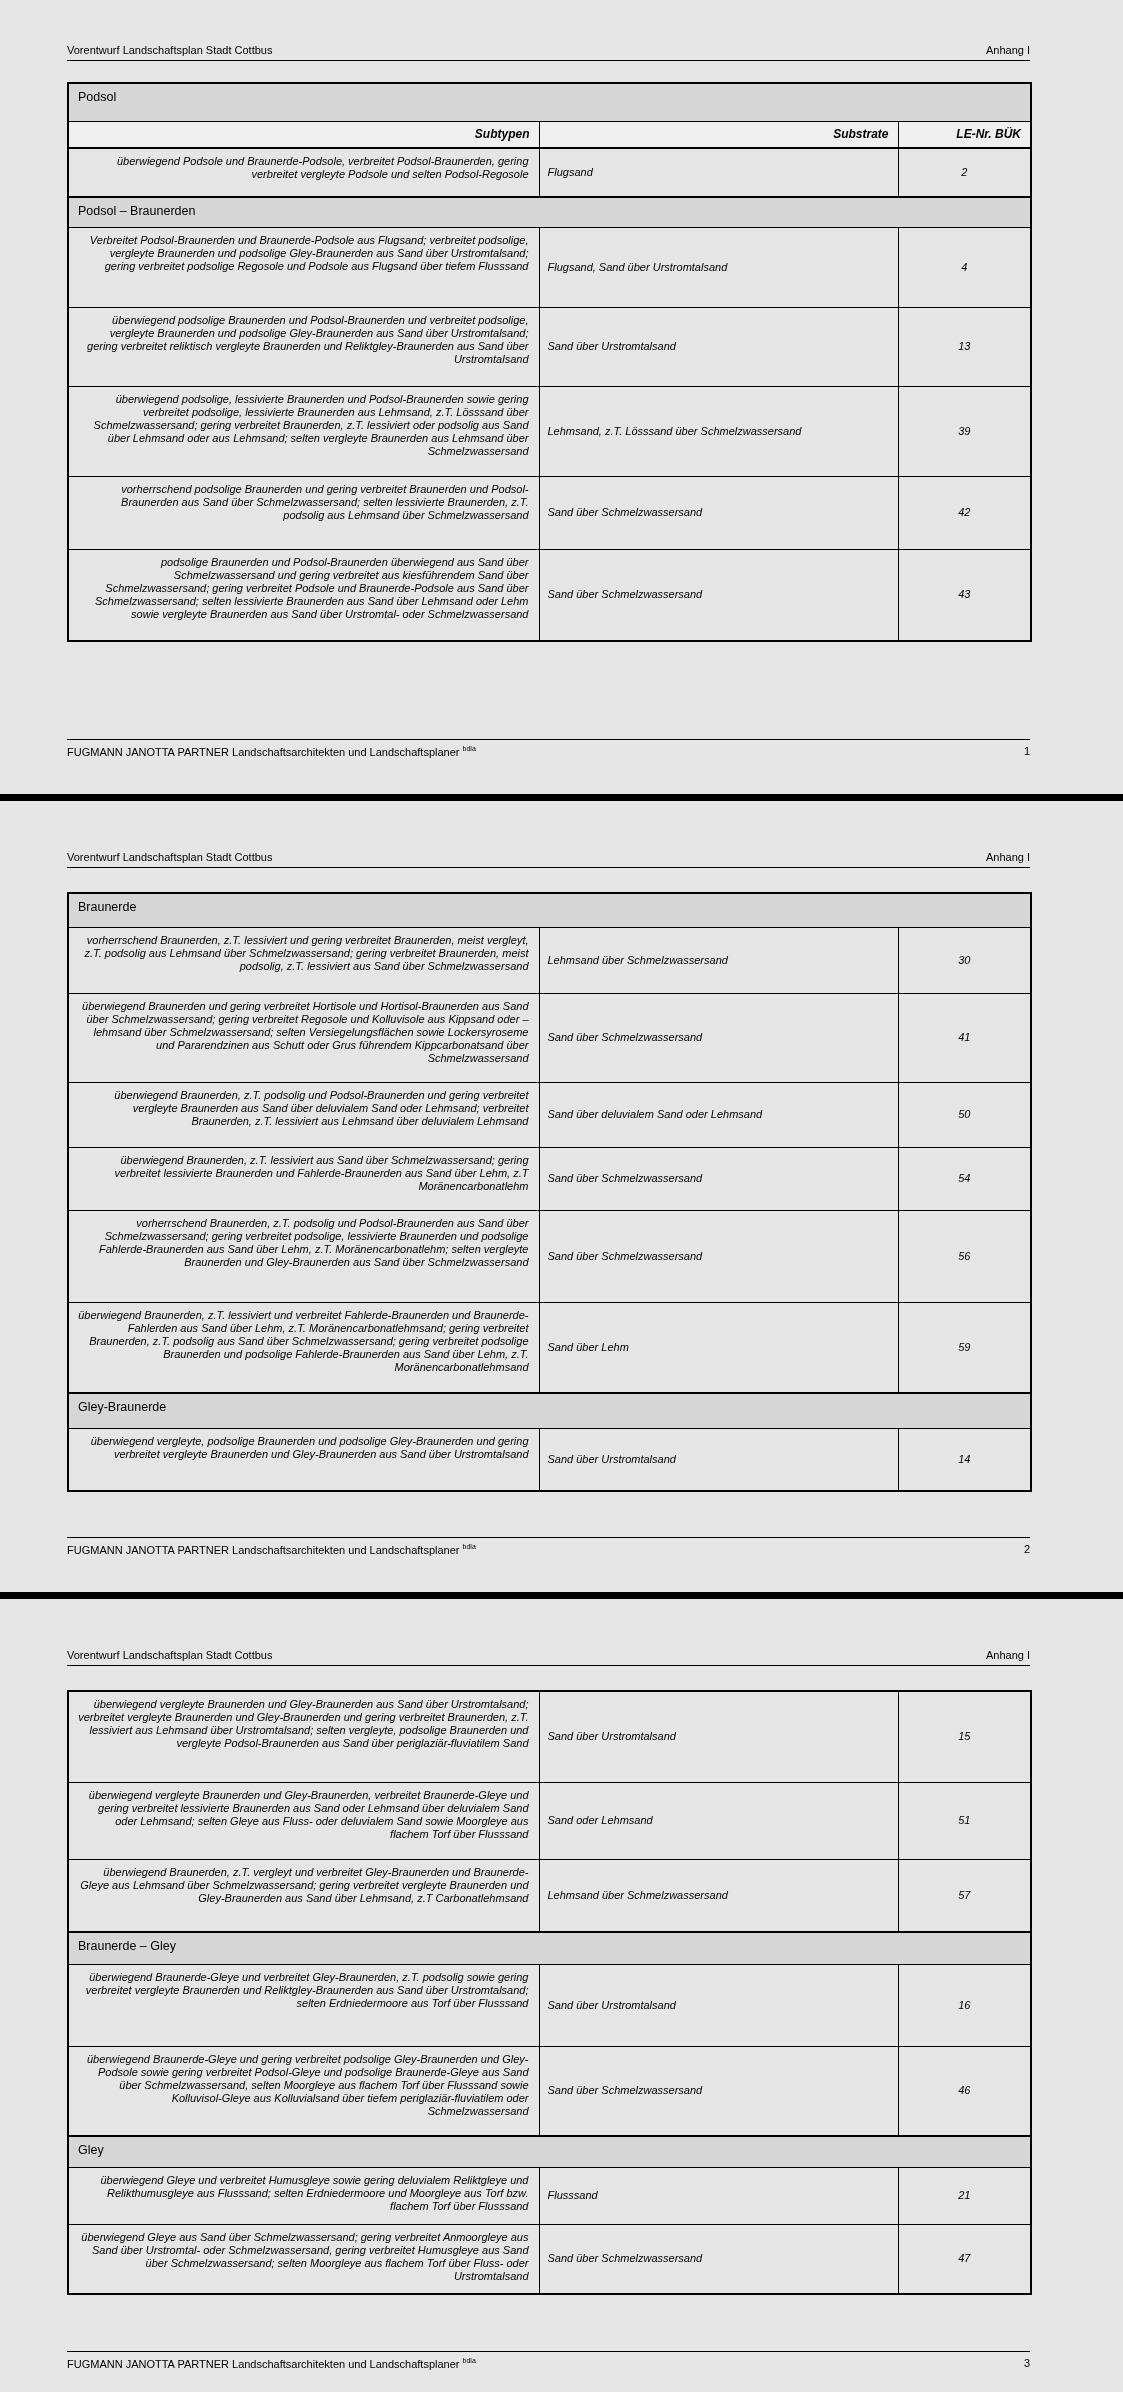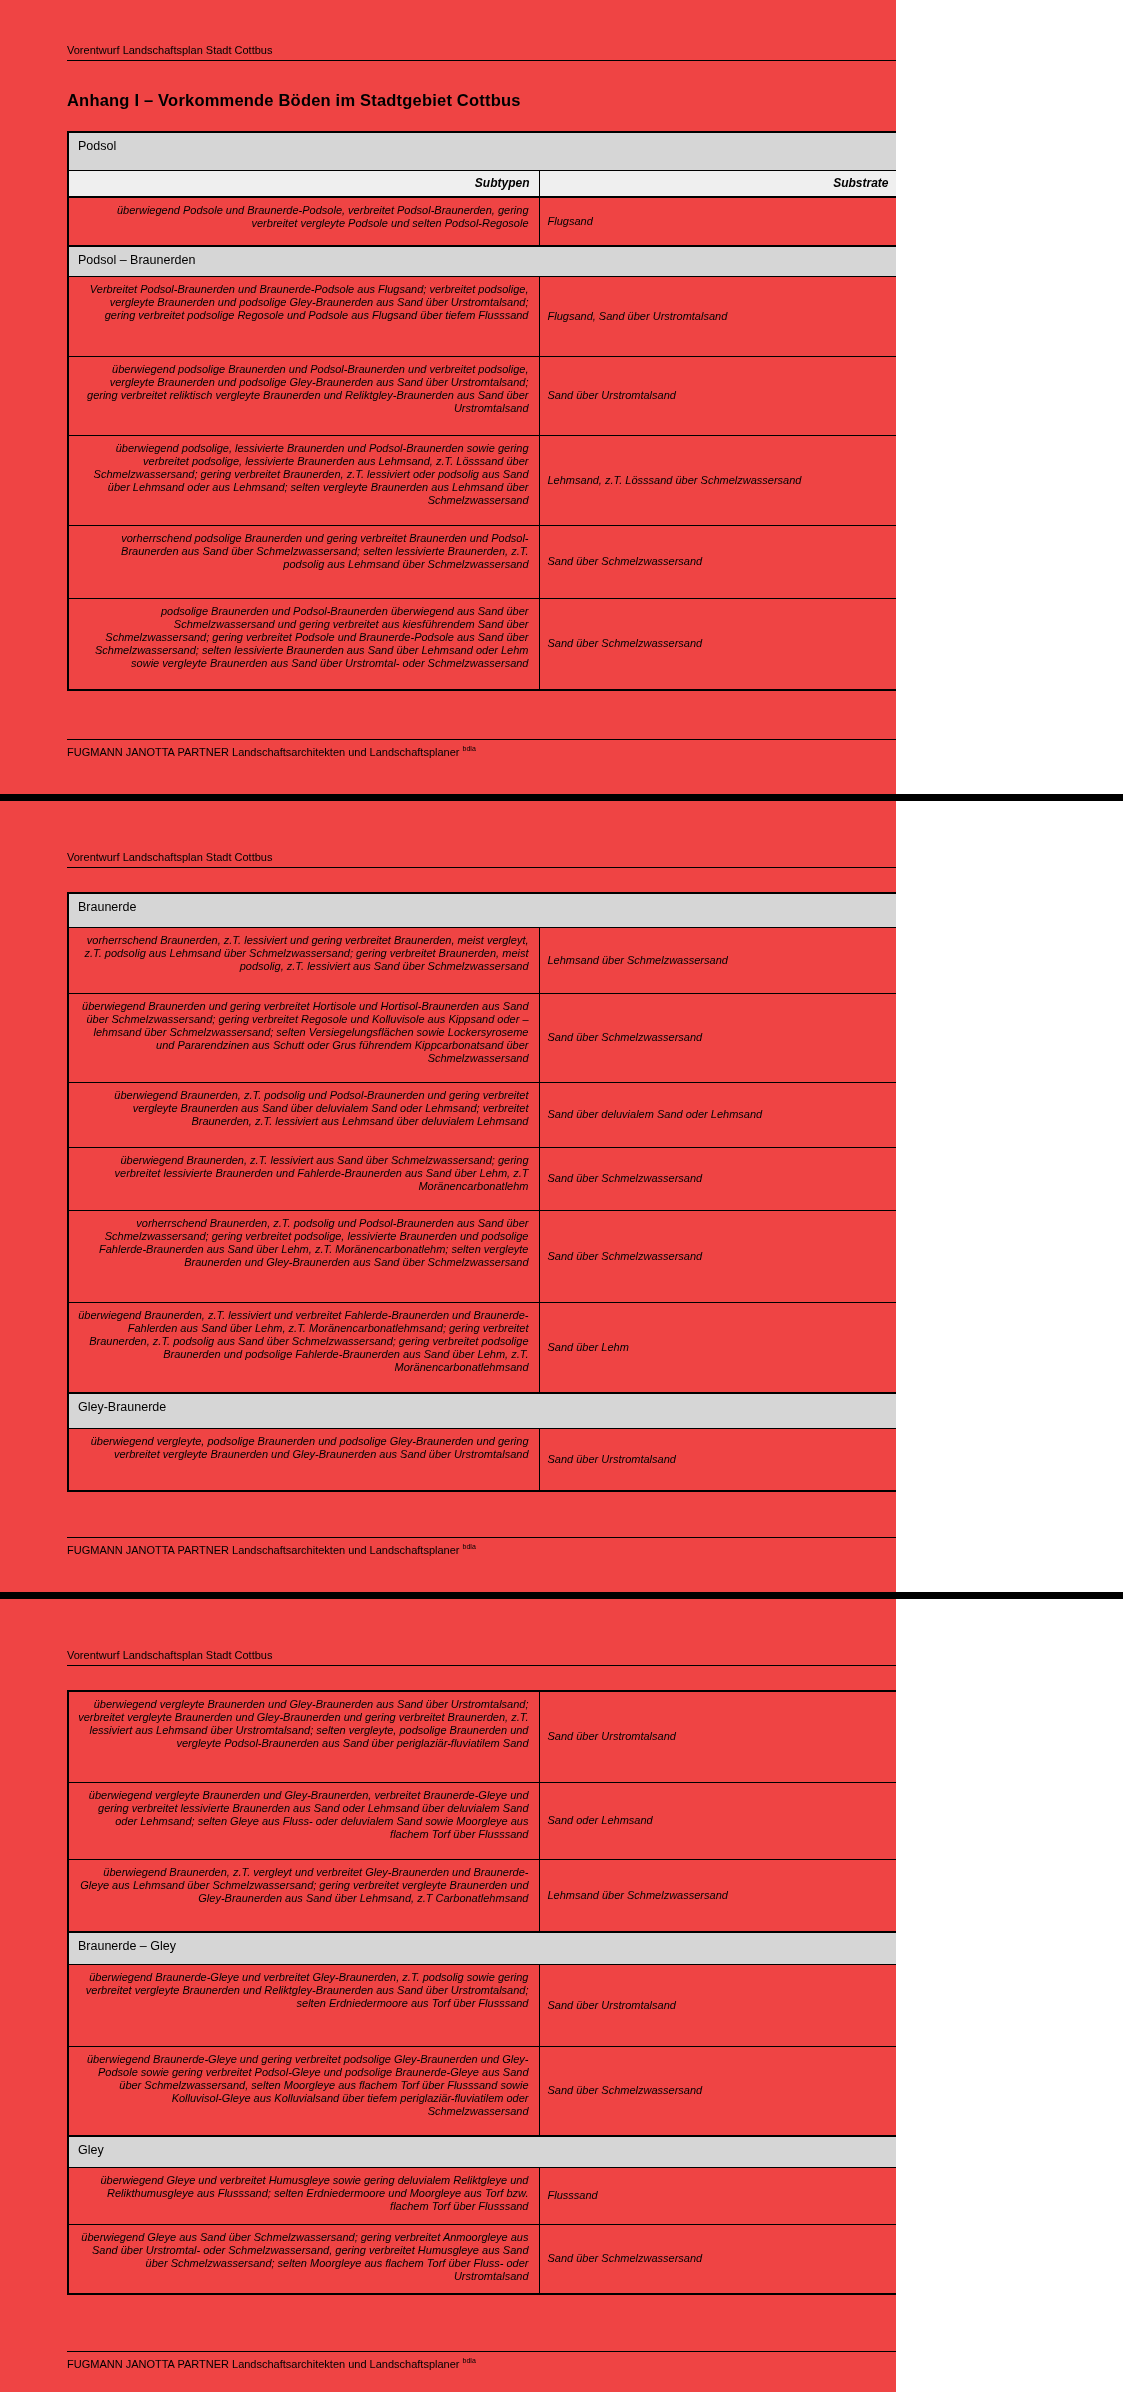--- a/index.html
+++ b/index.html
@@ -1,17 +1,17 @@
 <!DOCTYPE html>
 <html lang="de"><head>
 <meta charset="utf-8">
 <style>
   html,body{margin:0;padding:0;background:#ffffff;}
   body{width:1123px;font-family:"Liberation Sans","DejaVu Sans",sans-serif;color:#000;}
-  .sheet{position:relative;width:896px;background:#ef4444;overflow:hidden;box-sizing:border-box;padding-left:67px;padding-right:93px;}
+  .sheet{position:relative;width:1123px;background:#e5e5e5;overflow:hidden;box-sizing:border-box;padding-left:67px;padding-right:93px;}
   .sheet.p1{height:794px;}
   .sheet.p2{height:791px;}
   .sheet.p3{height:793px;}
   .separator{width:1123px;height:7px;background:#000;}
   .page-header{width:963px;display:flex;justify-content:space-between;align-items:flex-end;
                font-size:11px;padding-bottom:4px;border-bottom:1px solid #000;box-sizing:border-box;}
   .p1 .page-header{padding-top:44px;}
   .p2 .page-header,.p3 .page-header{padding-top:50px;}
   .doc-title{font-size:16.5px;font-weight:bold;margin:30px 0 0 0;letter-spacing:.2px;}
   table.soil{border-collapse:collapse;width:963px;table-layout:fixed;border:2px solid #000;}
@@ -34,21 +34,20 @@
   col.c-sub{width:471px;} col.c-str{width:359px;} col.c-le{width:133px;}
 </style>
 </head>
 <body>
 
 <div class="sheet p1">
   <div class="page-header">
     <span>Vorentwurf Landschaftsplan Stadt Cottbus</span>
     <span>Anhang I</span>
   </div>
-  <h1 class="doc-title">Anhang I – Vorkommende Böden im Stadtgebiet Cottbus</h1>
   <table class="soil">
     <colgroup>
         <col class="c-sub">
         <col class="c-str">
         <col class="c-le">
       </colgroup>
     <tbody>
       <tr class="section-row" style="height:38px">
         <td colspan="3">Podsol</td>
       </tr>

